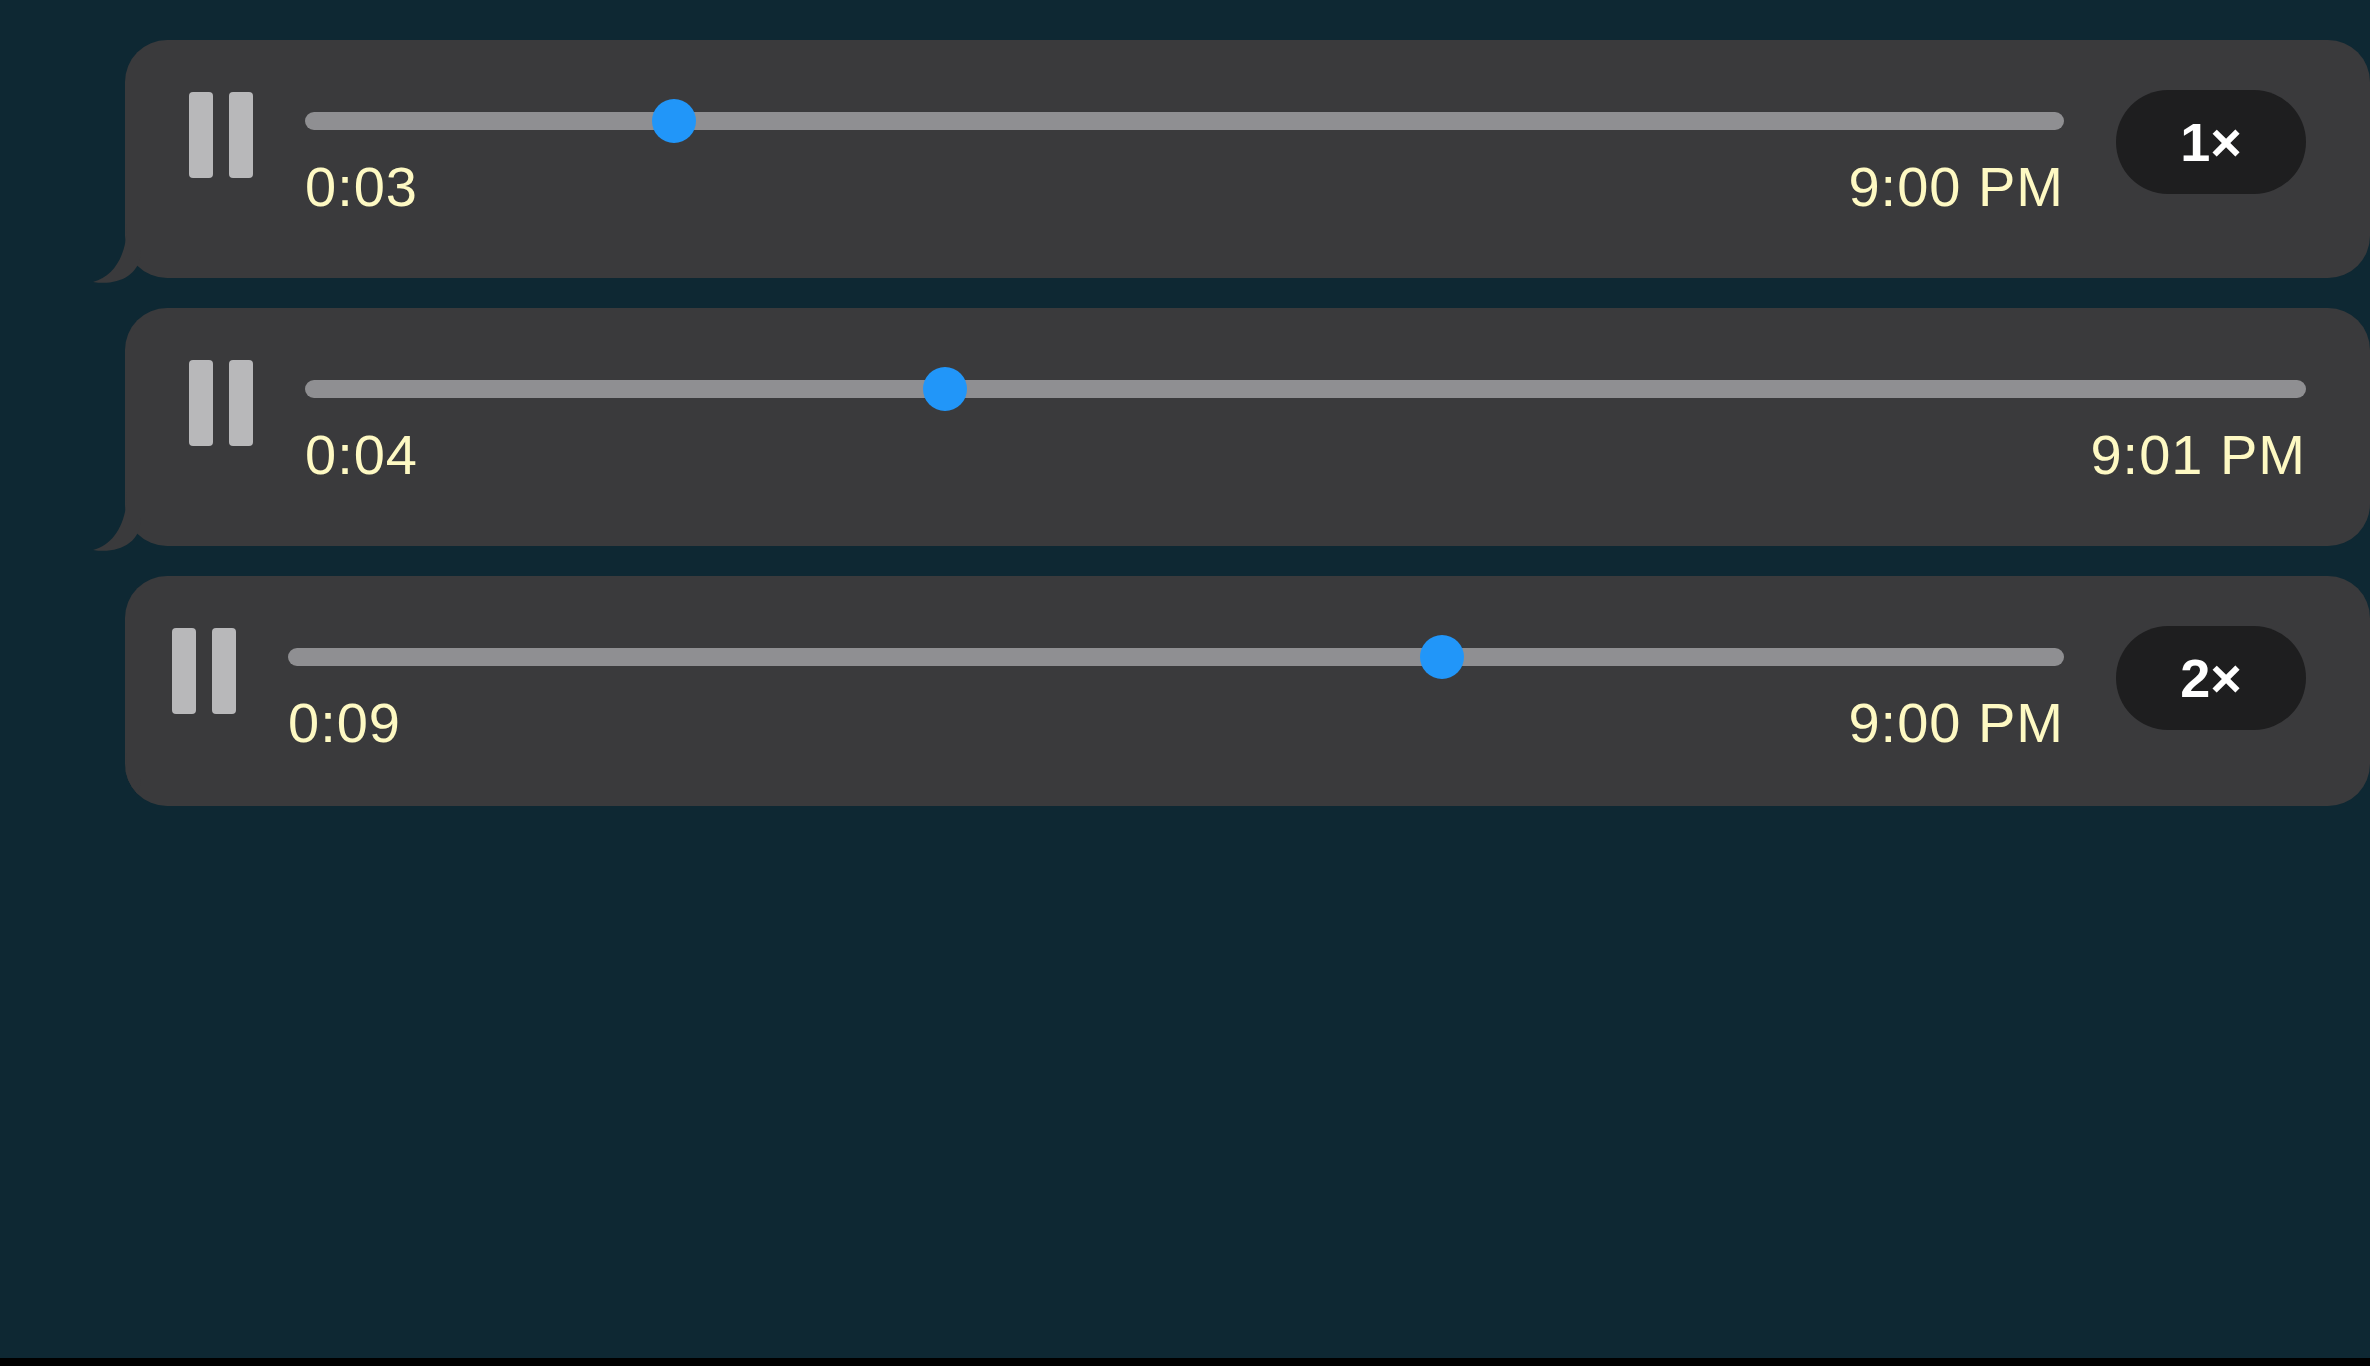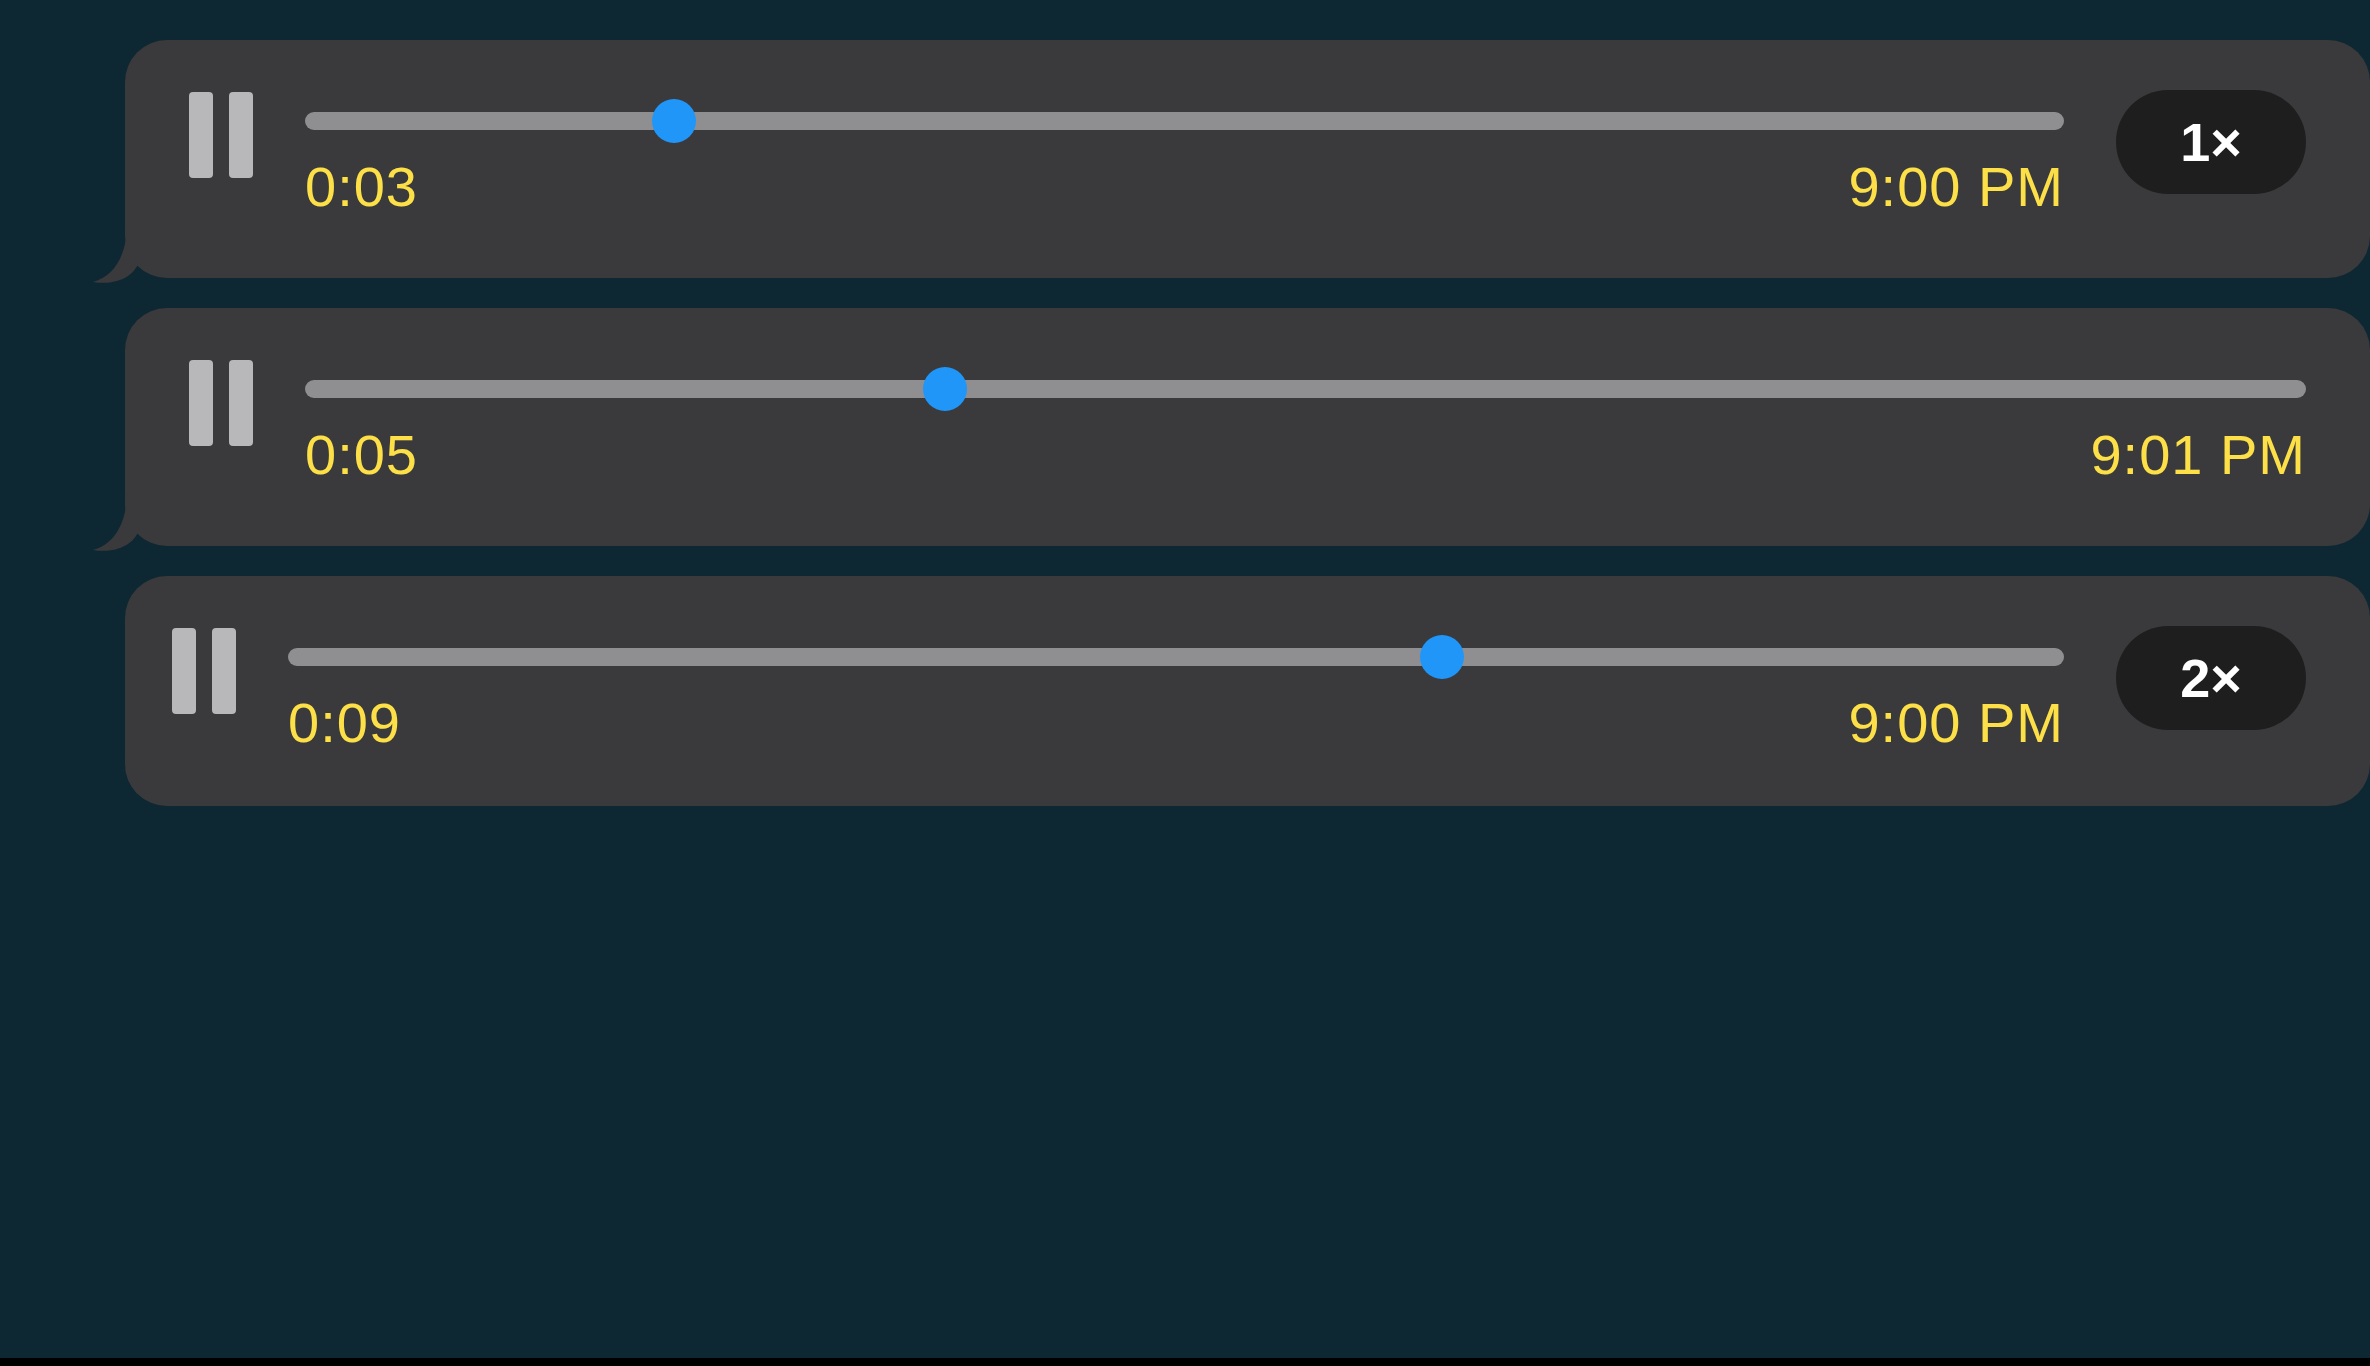--- a/index.html
+++ b/index.html
@@ -72,21 +72,21 @@
     transform: translate(-50%, -50%);
     width: 44px;
     height: 44px;
     background: #2196f9;
     border-radius: 50%;
   }
   .times {
     display: flex;
     justify-content: space-between;
     font-size: 56px;
-    color: #fde047;
+    color: #fef9c3;
     font-weight: 400;
     letter-spacing: 1px;
   }
   .speed {
     background: #1e1e1f;
     color: #ffffff;
     font-size: 54px;
     font-weight: 600;
     border-radius: 56px;
     height: 104px;
@@ -149,21 +149,21 @@
     </div>
     <div class="pause-btn">
       <div class="pause-bar"></div>
       <div class="pause-bar"></div>
     </div>
     <div class="center">
       <div class="track">
         <div class="thumb" style="left:32%"></div>
       </div>
       <div class="times">
-        <span>0:05</span>
+        <span>0:04</span>
         <span>9:01 PM</span>
       </div>
     </div>
   </div>
 </div>
 
 <div class="bubble-row">
   <div class="bubble last">
     <div class="tail">
       <svg viewBox="0 0 64 60">

